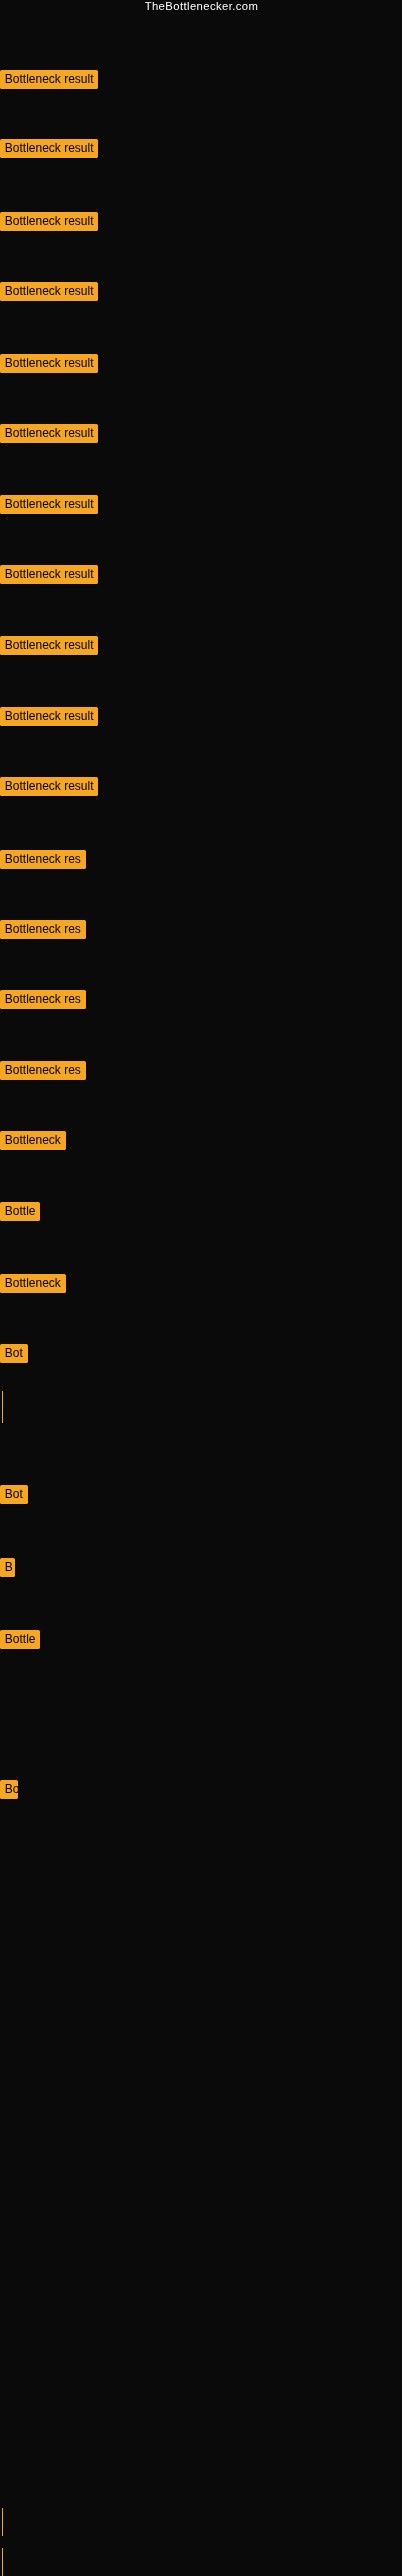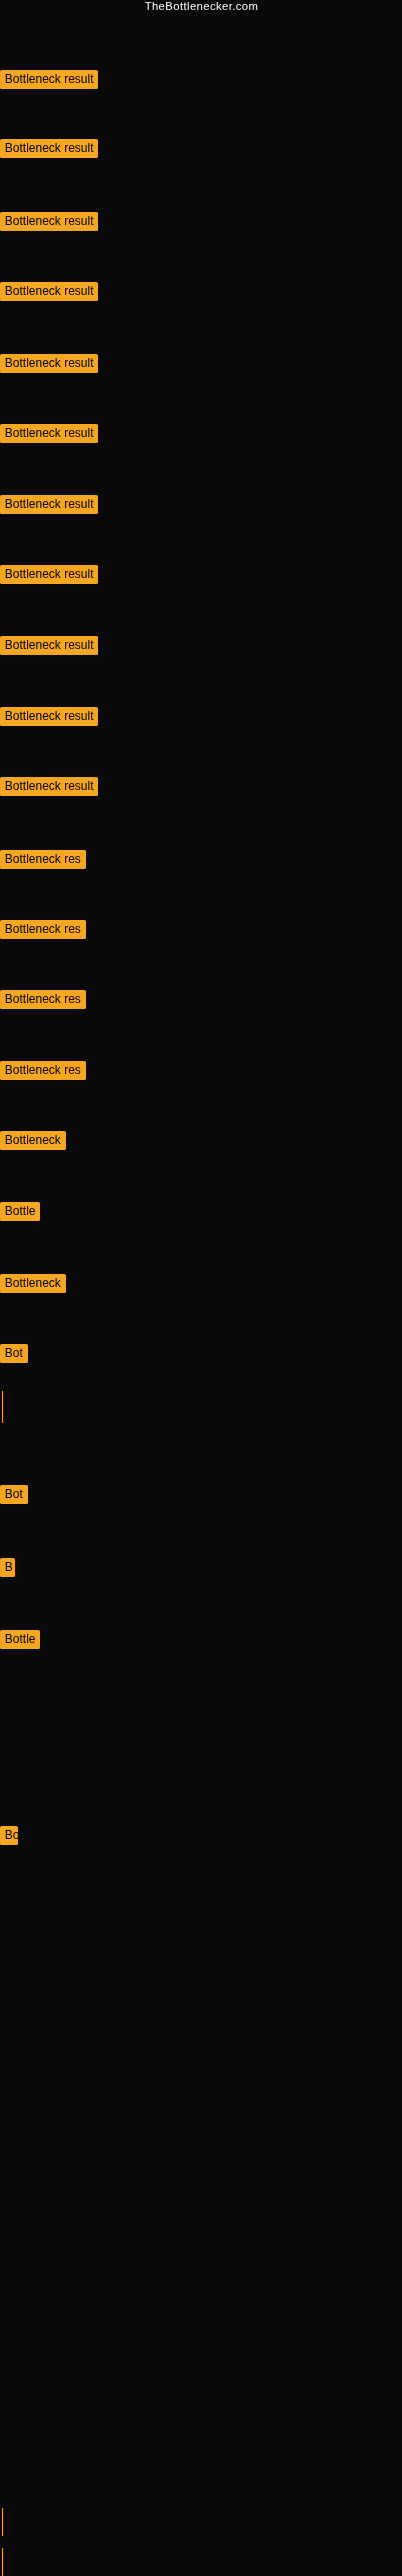--- a/index.html
+++ b/index.html
@@ -69,17 +69,17 @@
 <div class="row" style="top: 896px; left: 0px;"><span class="bottleneck-badge" style="max-width: 98px;">Bottleneck res</span></div>
 <div class="row" style="top: 966px; left: 0px;"><span class="bottleneck-badge" style="max-width: 95px;">Bottleneck res</span></div>
 <div class="row" style="top: 1037px; left: 0px;"><span class="bottleneck-badge" style="max-width: 91px;">Bottleneck res</span></div>
 <div class="row" style="top: 1107px; left: 0px;"><span class="bottleneck-badge" style="max-width: 72px;">Bottleneck</span></div>
 <div class="row" style="top: 1178px; left: 0px;"><span class="bottleneck-badge" style="max-width: 44px;">Bottle</span></div>
 <div class="row" style="top: 1250px; left: 0px;"><span class="bottleneck-badge" style="max-width: 71px;">Bottleneck</span></div>
 <div class="row" style="top: 1320px; left: 0px;"><span class="bottleneck-badge" style="max-width: 28px;">Bot</span></div>
 <div class="row" style="top: 1461px; left: 0px;"><span class="bottleneck-badge" style="max-width: 28px;">Bot</span></div>
 <div class="row" style="top: 1534px; left: 0px;"><span class="bottleneck-badge" style="max-width: 14.5px;">B</span></div>
 <div class="row" style="top: 1606px; left: 0px;"><span class="bottleneck-badge" style="max-width: 44px;">Bottle</span></div>
-<div class="row" style="top: 1802px; left: 0px;"><span class="bottleneck-badge" style="max-width: 17.7px;">Bo</span></div>
+<div class="row" style="top: 1756px; left: 0px;"><span class="bottleneck-badge" style="max-width: 17.7px;">Bo</span></div>
 <div class="vertical-line" style="top: 1391px; height: 32px;"></div>
 <div class="vertical-line" style="top: 2508px; height: 28px;"></div>
 <div class="vertical-line" style="top: 2548px; height: 28px;"></div>
 
 
 </body></html>

